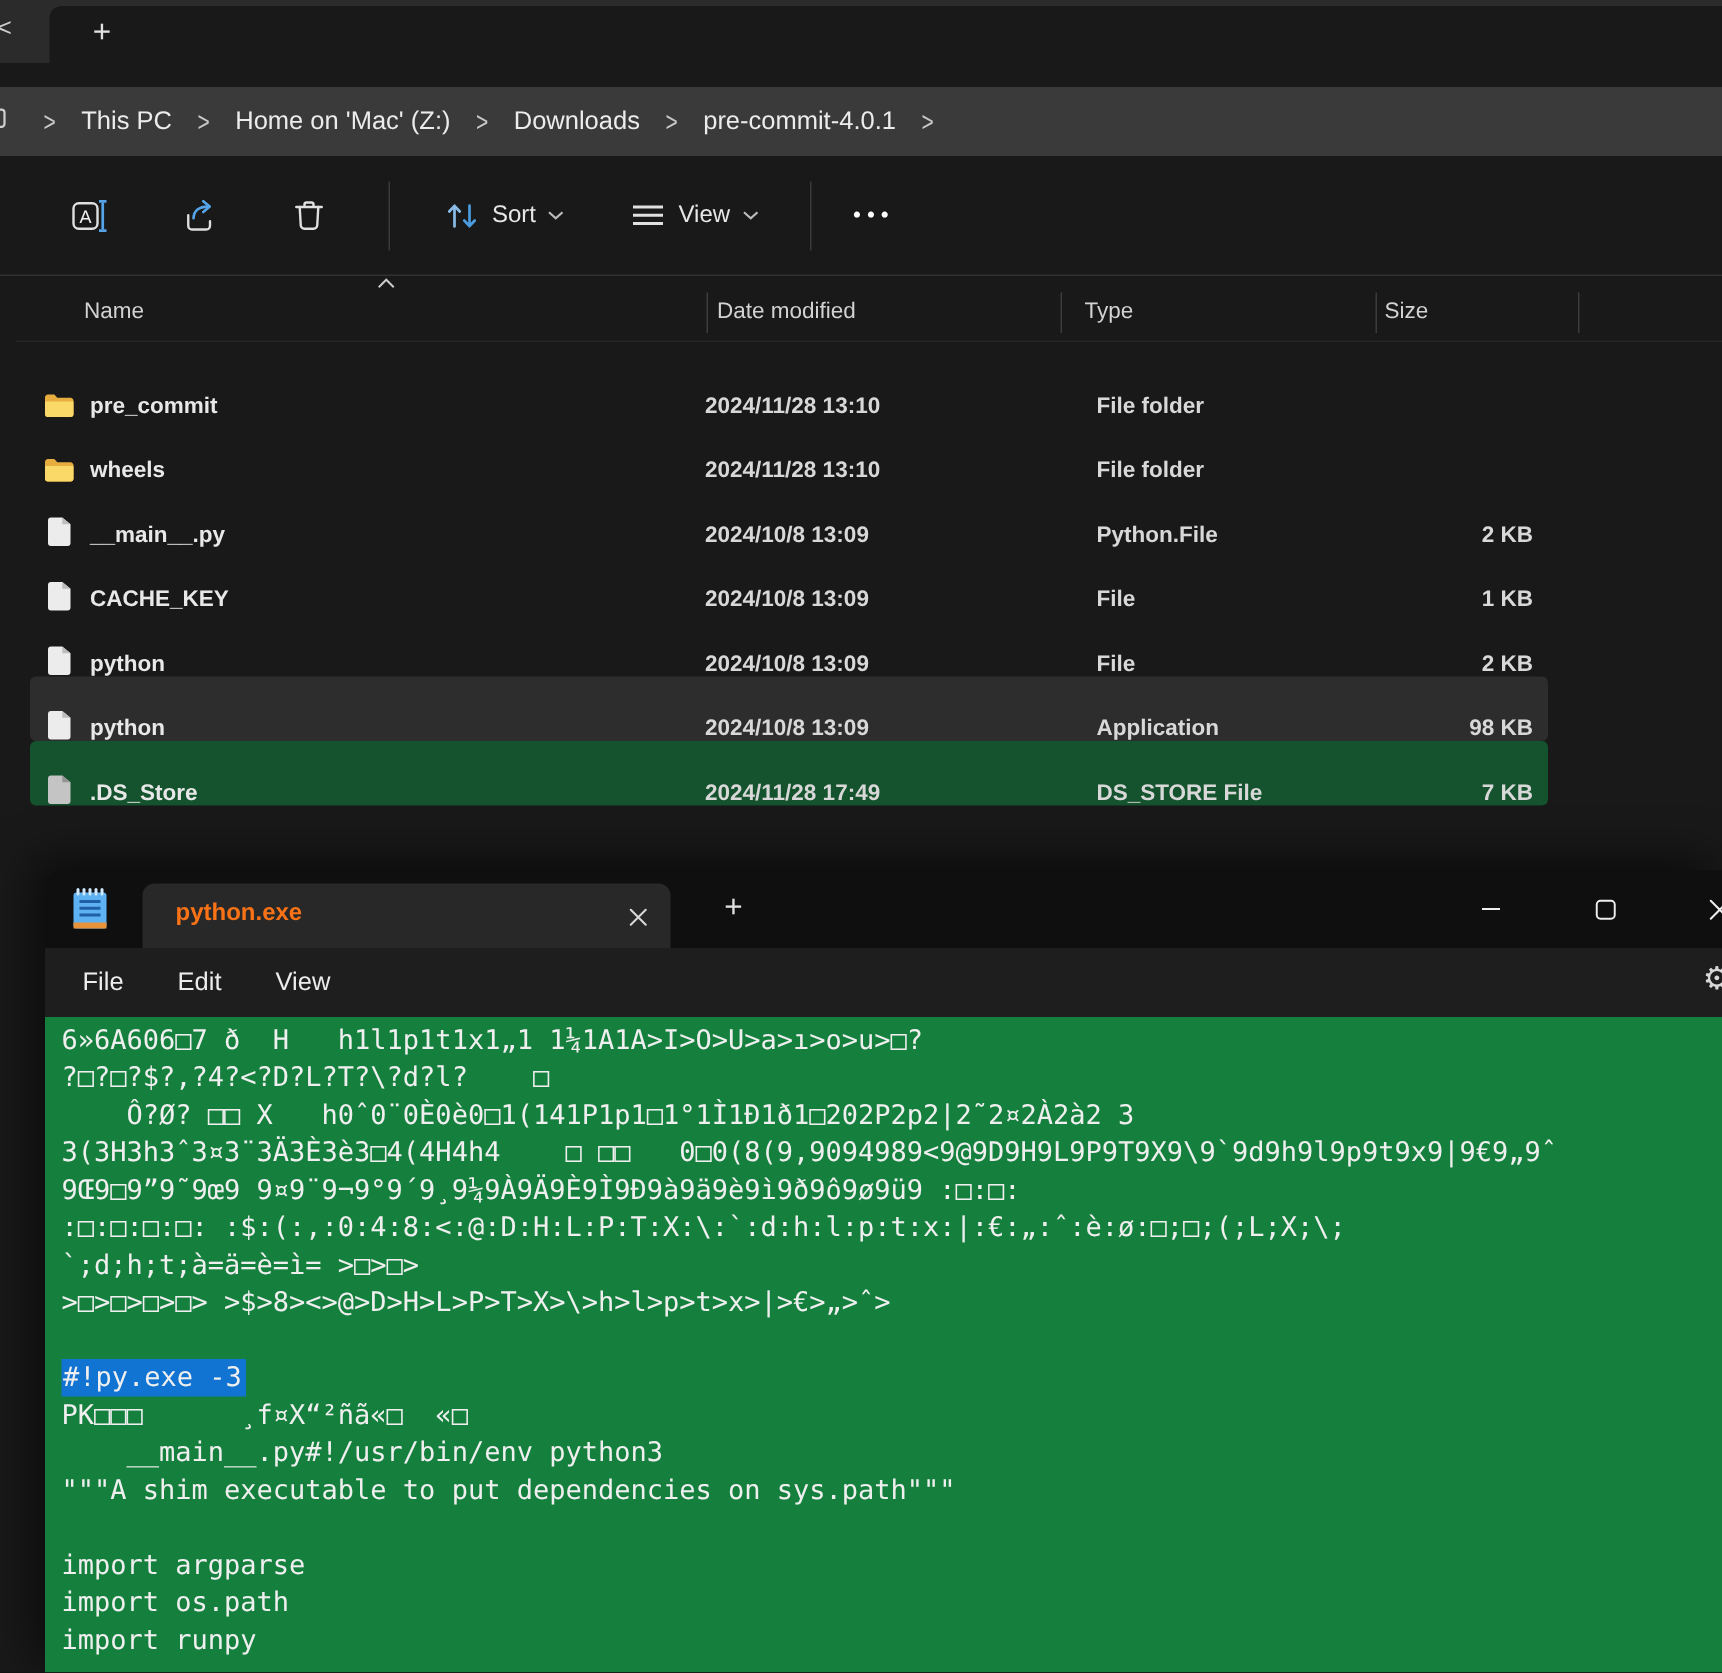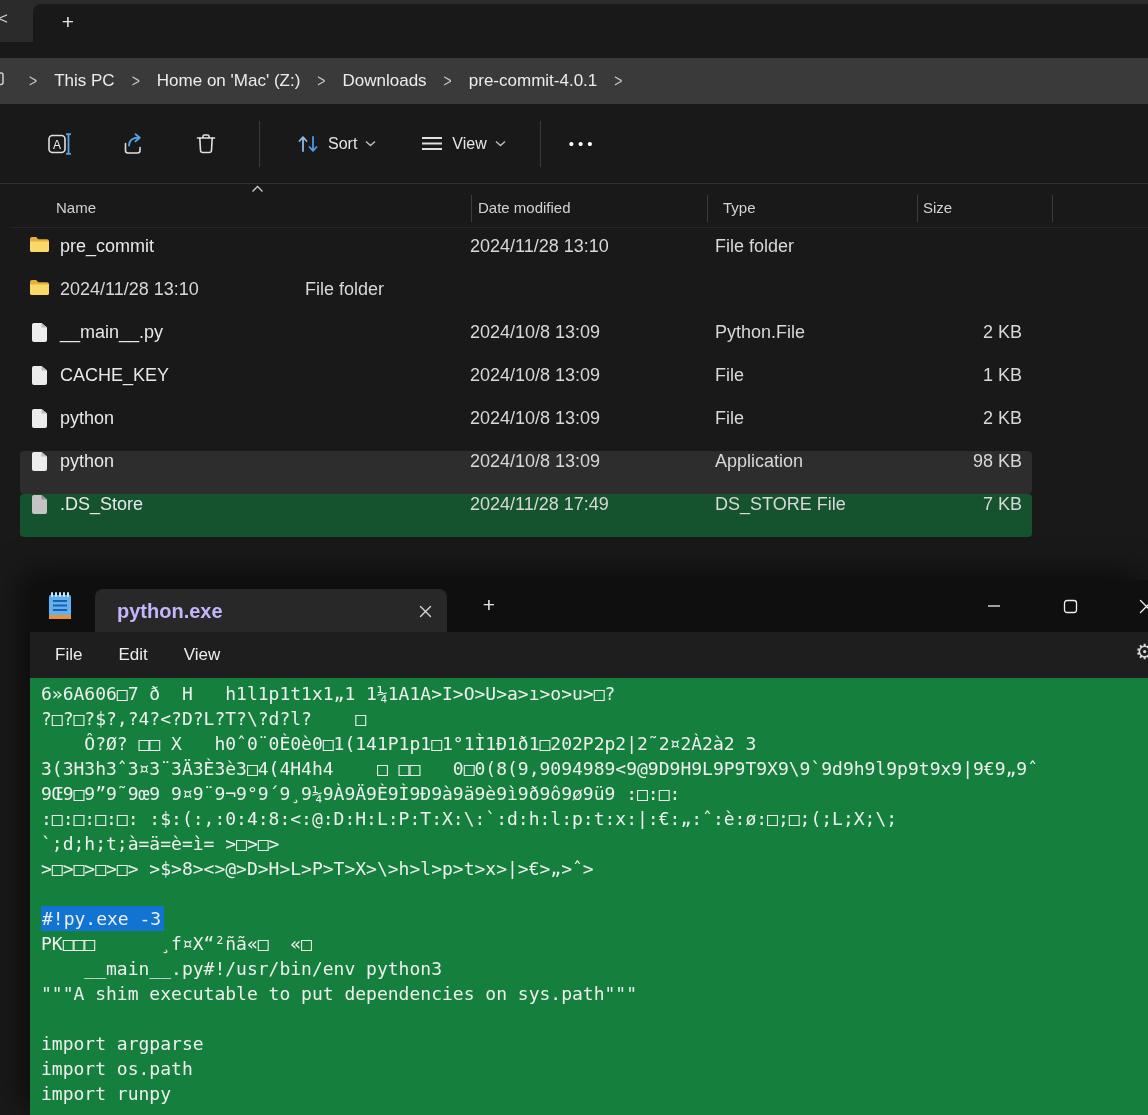--- a/index.html
+++ b/index.html
@@ -24,34 +24,34 @@
   .tb-div { width:1px; height:46px; background:#3a3a3a; }
   .tool-group { display:flex; align-items:center; gap:8px; cursor:pointer; font-size:16px; color:#e6e6e6; }
   .more-dots { color:#fff; font-size:15px; letter-spacing:4px; cursor:pointer; }
   
   .colheader { position:absolute; left:11px; top:190px; width:100%; height:38px; font-size:15px; color:#d2d2d2; border-bottom:1px solid #262626; }
   .colheader span { position:absolute; top:9px; }
   .col-div { position:absolute; top:5px; width:1px; height:27px; background:#3c3c3c; }
   .sort-caret { position:absolute; left:240px; top:-5px; }
   
   .rows { position:absolute; left:20px; top:236px; width:1012px; }
-  .file-row { display:flex; align-items:flex-start; height:43px; border-radius:4px; font-size:18px; color:#d8d8d8; padding-left:8px; cursor:default; }
+  .file-row { display:flex; align-items:flex-end; height:43px; border-radius:4px; font-size:15px; color:#d8d8d8; padding-left:8px; cursor:default;font-weight:bold; }
   .file-row.highlighted { background:#2d2d2d; }
   .file-row.selected { background:#14532d; }
   .fr-icon { width:22px; display:flex; justify-content:center; margin-right:10px; }
   .fr-name { width:410px; color:#e8e8e8; }
   .fr-date { width:245px; }
-  .fr-type { width:210px; }
+  .fr-type { width:210px;margin-left:16px; }
   .fr-size { flex:1; text-align:right; padding-right:10px; }
   
   .notepad { position:absolute; left:30px; top:580px; width:1118px; height:535px; background:#272727; border-radius:9px 0 0 0; box-shadow:-8px -8px 30px rgba(0,0,0,.55); }
   .np-titlebar { position:absolute; left:0; top:0; width:100%; height:52px; background:#0f0f0f; border-radius:9px 0 0 0; }
   .np-appicon { position:absolute; left:16px; top:10px; }
   .np-tab { position:absolute; left:65px; top:9px; width:352px; height:43px; background:#282828; border-radius:8px 8px 0 0; cursor:pointer; }
-  .np-tab-title { position:absolute; left:22px; top:11px; font-size:20px; font-weight:700; color:#c4b5fd; }
+  .np-tab-title { position:absolute; left:22px; top:11px; font-size:16px; font-weight:700; color:#f97316; }
   .np-tab-close { position:absolute; left:320px; top:12px; width:20px; height:20px; display:flex; align-items:center; justify-content:center; cursor:pointer; }
   .np-newtab { position:absolute; left:444px; top:10px; width:30px; height:30px; background:transparent; border:none; color:#e0e0e0; font-size:21px; font-weight:300; cursor:pointer; }
   .np-ctl { position:absolute; top:6px; width:40px; height:40px; display:flex; align-items:center; justify-content:center; cursor:pointer; }
   .np-min { left:944px; } .np-max { left:1020px; } .np-close { left:1096px; }
   .np-menubar { position:absolute; left:0; top:52px; width:100%; height:46px; background:#1e1e1e; display:flex; align-items:center; font-size:17px; color:#ececec; }
   .menu-item { margin-left:0; padding:4px 10px; border-radius:4px; cursor:pointer; }
   .menu-item:first-child { margin-left:15px; }
   .menu-item + .menu-item { margin-left:16px; }
   .np-gear { position:absolute; right:-6px; top:60px; font-size:21px; color:#d8d8d8; cursor:pointer; }
   .np-editor { position:absolute; left:0; top:98px; right:0; bottom:0; background:#15803d; overflow:hidden; padding:3px 0 0 11px; cursor:text;
@@ -170,20 +170,21 @@
           <span class="fr-type">File folder</span>
           <span class="fr-size"></span>
         </div>
         <div class="file-row">
           <span class="fr-icon">
             <svg width="21" height="17" viewBox="0 0 21 17">
               <path d="M1 3C1 1.9 1.9 1 3 1h4.2l2 2.2H18c1.1 0 2 .9 2 2V14a2 2 0 0 1-2 2H3a2 2 0 0 1-2-2z" fill="#e7ae3f"></path>
               <path d="M1 5.6h19V14a2 2 0 0 1-2 2H3a2 2 0 0 1-2-2z" fill="#fbd968"></path>
             </svg>
           </span>
+          <span class="fr-name">wheels</span>
           <span class="fr-date">2024/11/28 13:10</span>
           <span class="fr-type">File folder</span>
           <span class="fr-size"></span>
         </div>
         <div class="file-row">
           <span class="fr-icon">
             <svg width="17" height="21" viewBox="0 0 17 21">
               <path d="M1 3a2 2 0 0 1 2-2h7.5L16 5.5V18a2 2 0 0 1-2 2H3a2 2 0 0 1-2-2z" fill="#ececec"></path>
               <path d="M10.5 1L16 5.5h-5.5z" fill="#bdbdbd"></path>
             </svg>

